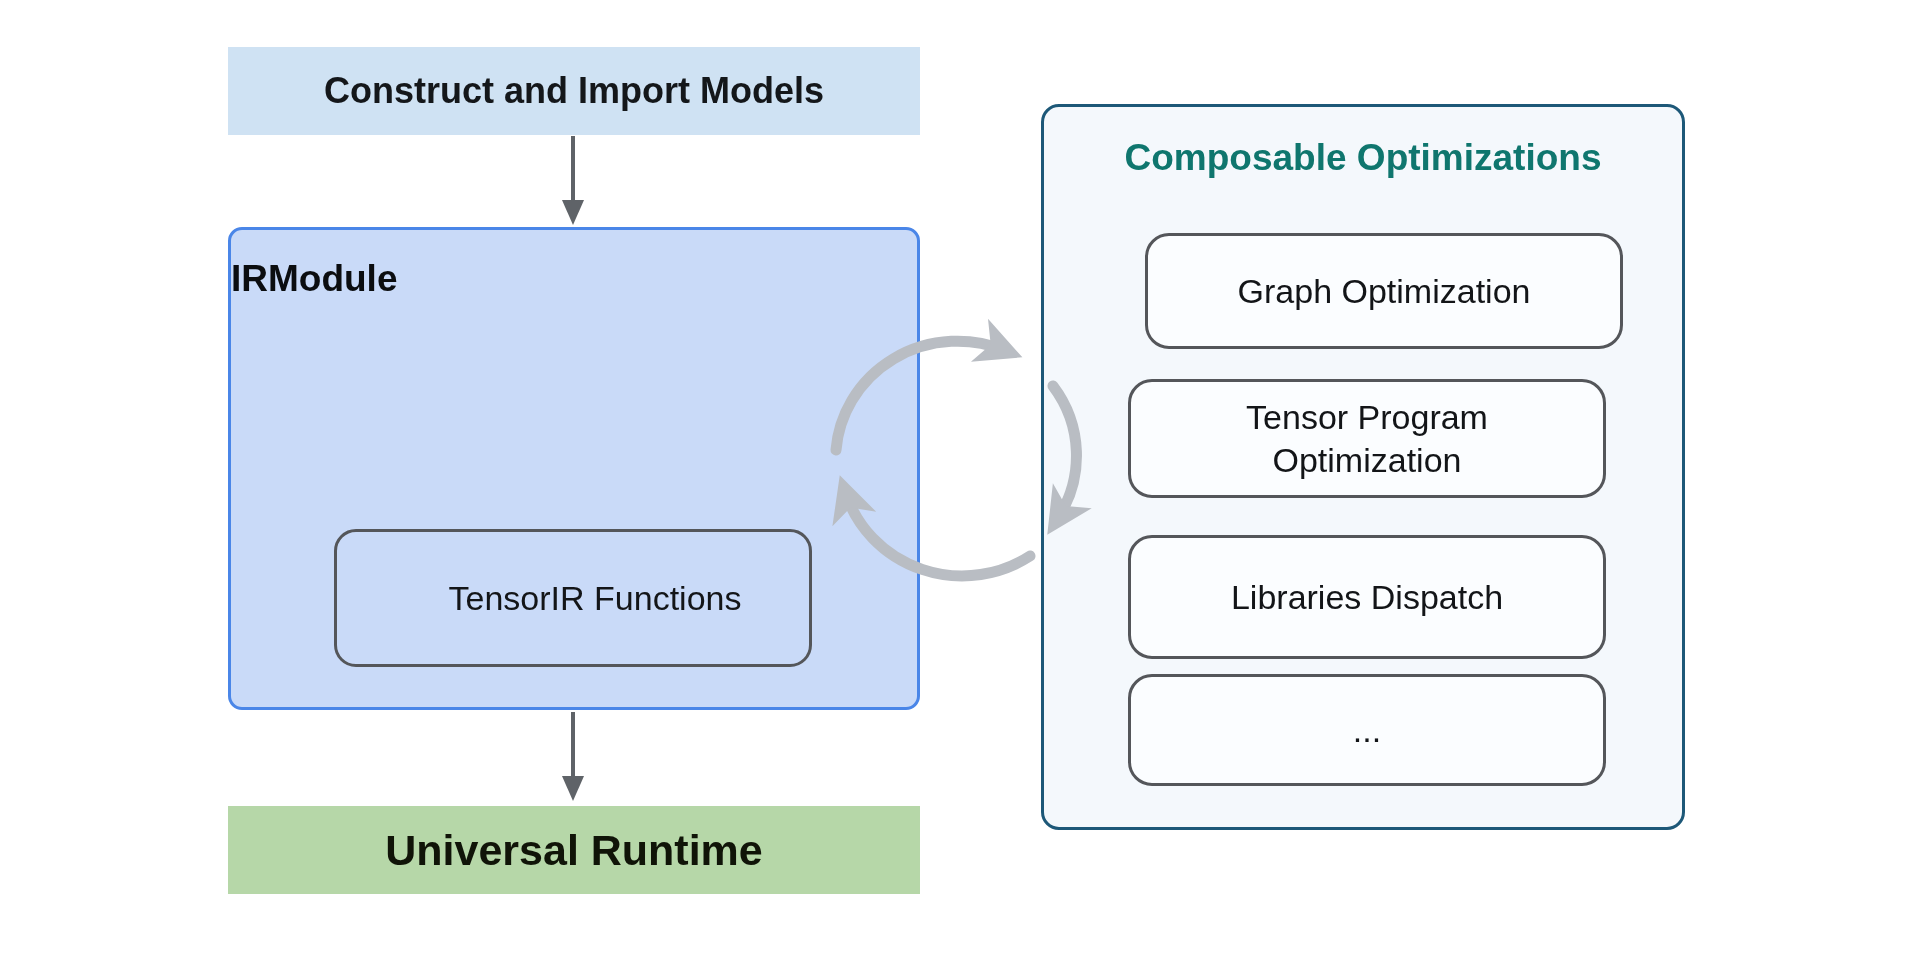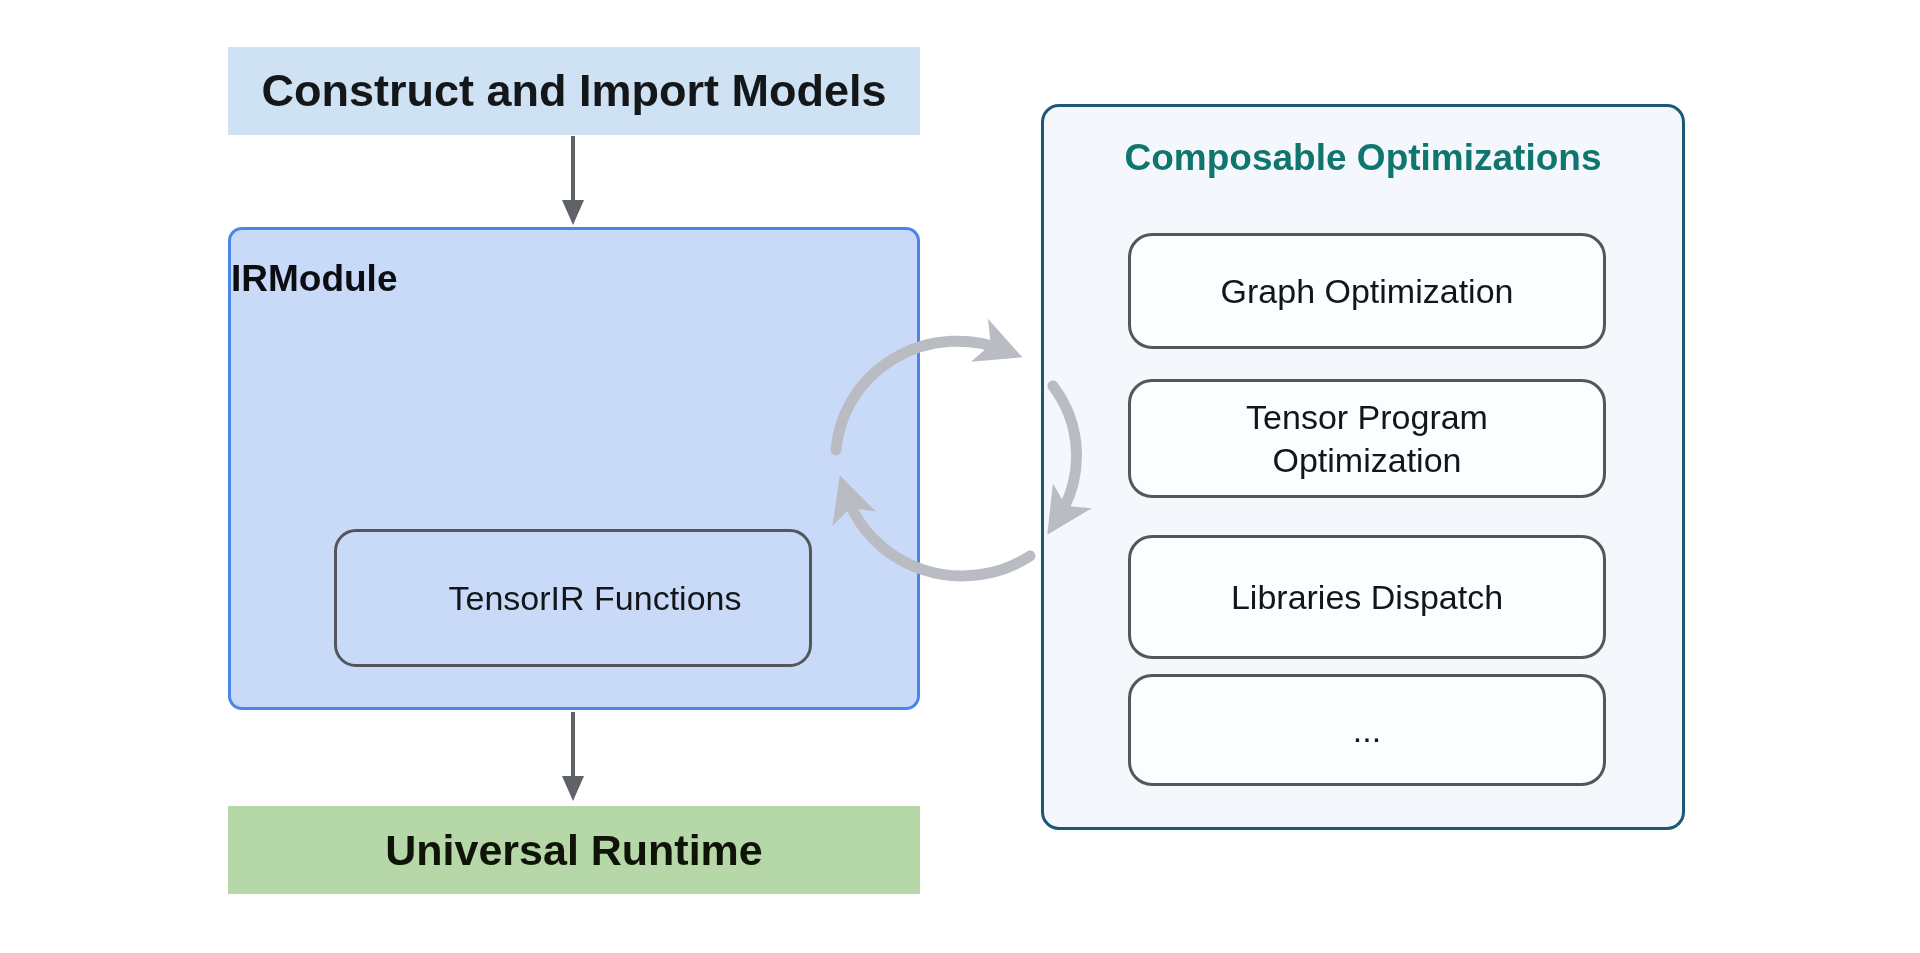--- a/index.html
+++ b/index.html
@@ -16,21 +16,21 @@
   .center {
     display: flex;
     align-items: center;
     justify-content: center;
     text-align: center;
   }
   
   .construct-box {
     left: 228px; top: 47px; width: 692px; height: 88px;
     background: #cfe2f3;
-    font-weight: bold; font-size: 45px; color: #14171a;
+    font-weight: bold; font-size: 36px; color: #14171a;
   }
   .ir-panel {
     left: 228px; top: 227px; width: 692px; height: 483px;
     background: #c9daf8;
     border: 3px solid #4a86e8;
     border-radius: 14px;
   }
   .ir-title {
     position: absolute; left: 0; top: 28px; width: 100%;
     text-align: left; font-weight: bold; font-size: 37px; color: #0b0d10;
@@ -63,21 +63,21 @@
   }
   .opt-box {
     position: absolute; left: 84px; width: 478px;
     background: #fbfdff;
     border: 3px solid #54565a; border-radius: 24px;
     font-size: 34px; color: #131518; line-height: 1.25;
     box-sizing: border-box;
     display: flex; align-items: center; justify-content: center;
     text-align: center; padding: 0 40px;
   }
-  .opt-box.graph     { top: 126px; height: 116px; }
+  .opt-box.graph     { top: 126px; height: 116px; margin-left: 17px; }
   .opt-box.tensorpo  { top: 272px; height: 119px; }
   .opt-box.libraries { top: 428px; height: 124px; }
   .opt-box.more      { top: 567px; height: 112px; }
   
   .arrows-svg {
     position: absolute; left: 0; top: 0;
     width: 1920px; height: 953px;
     pointer-events: none;
   }
 </style>

